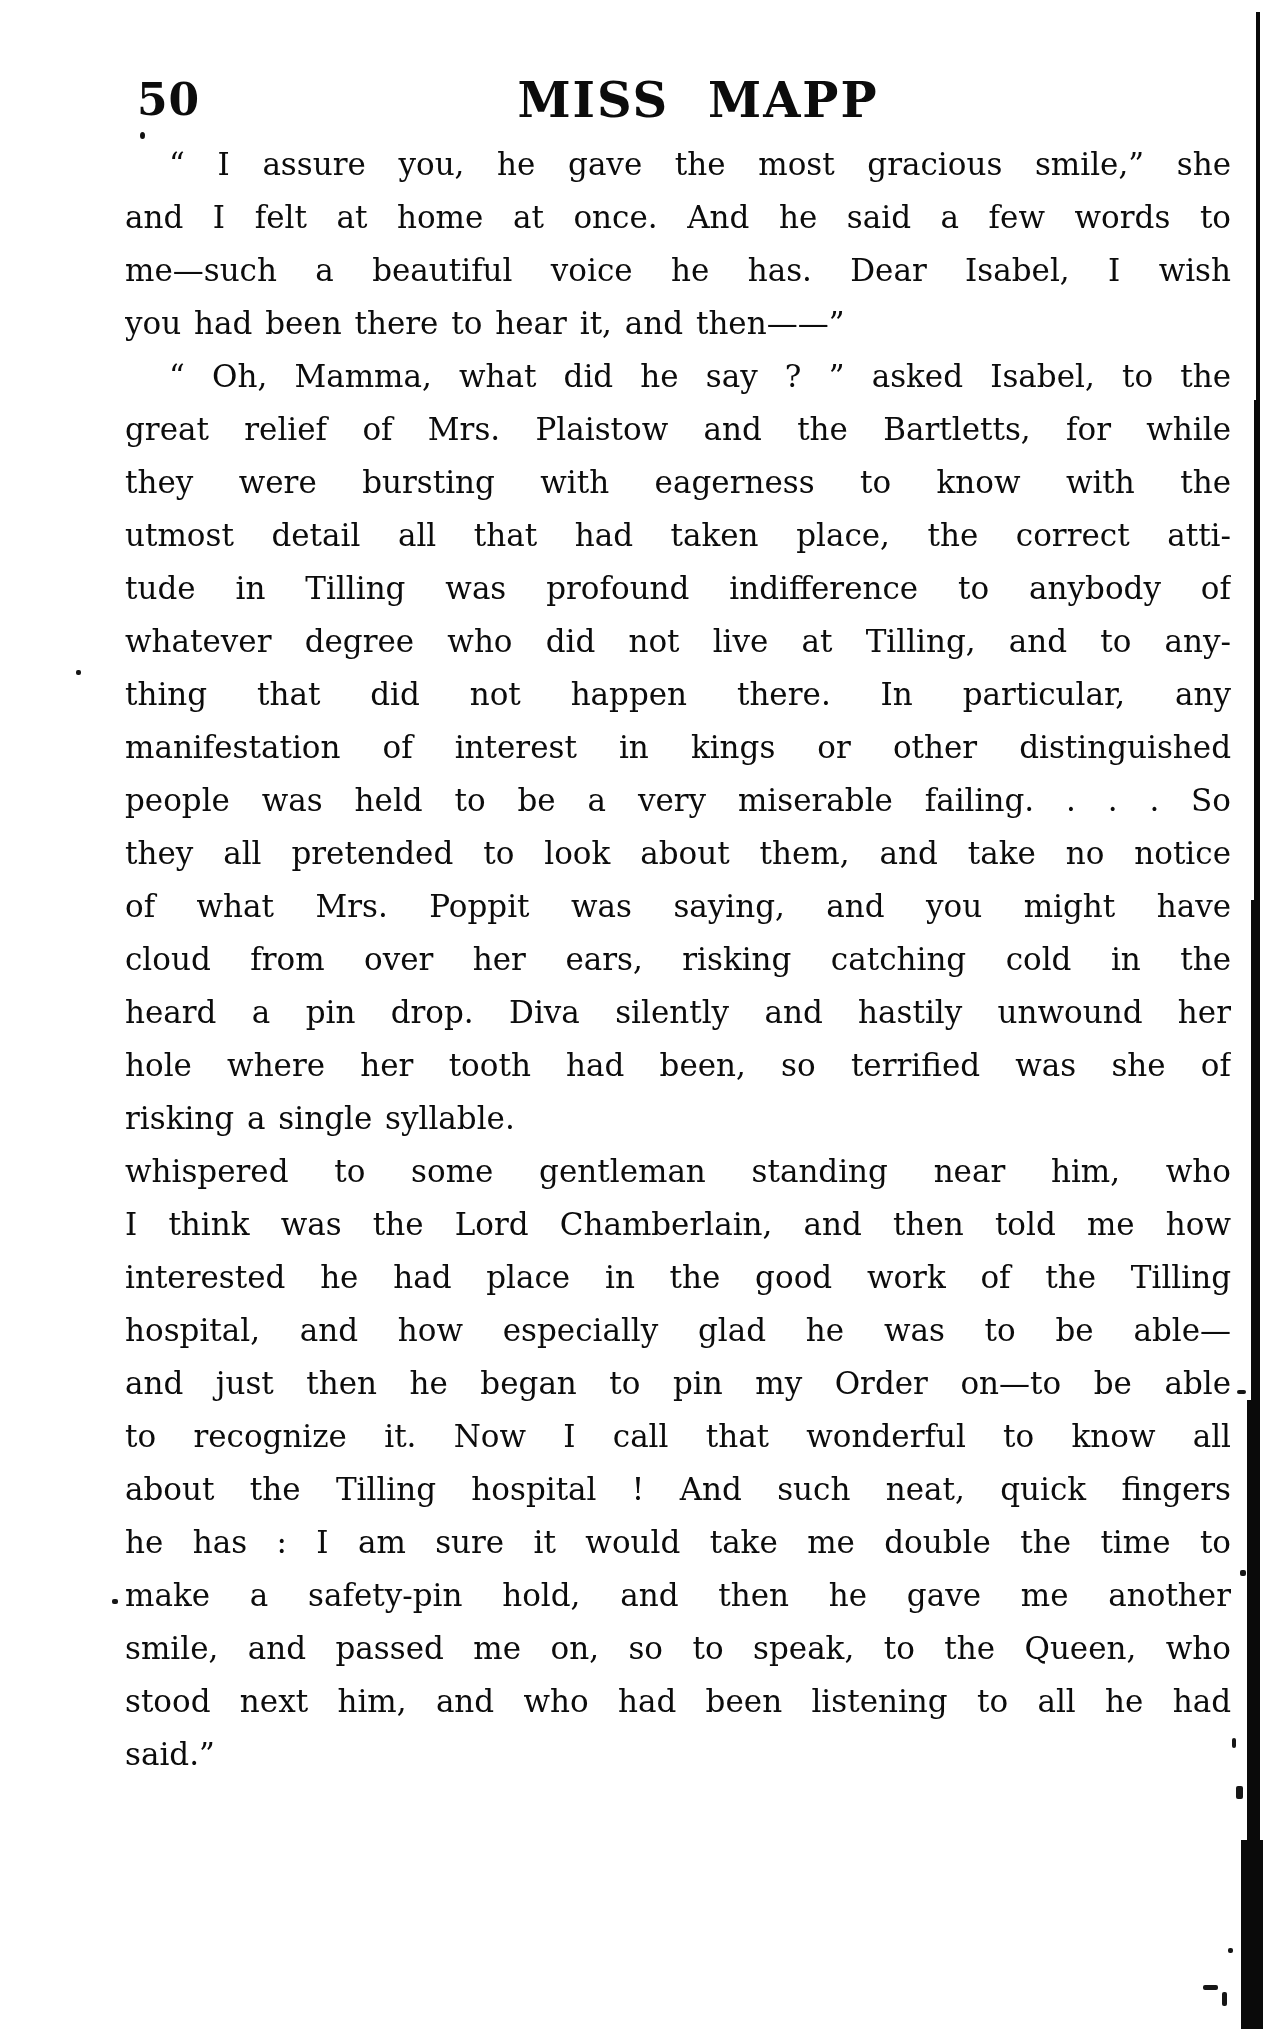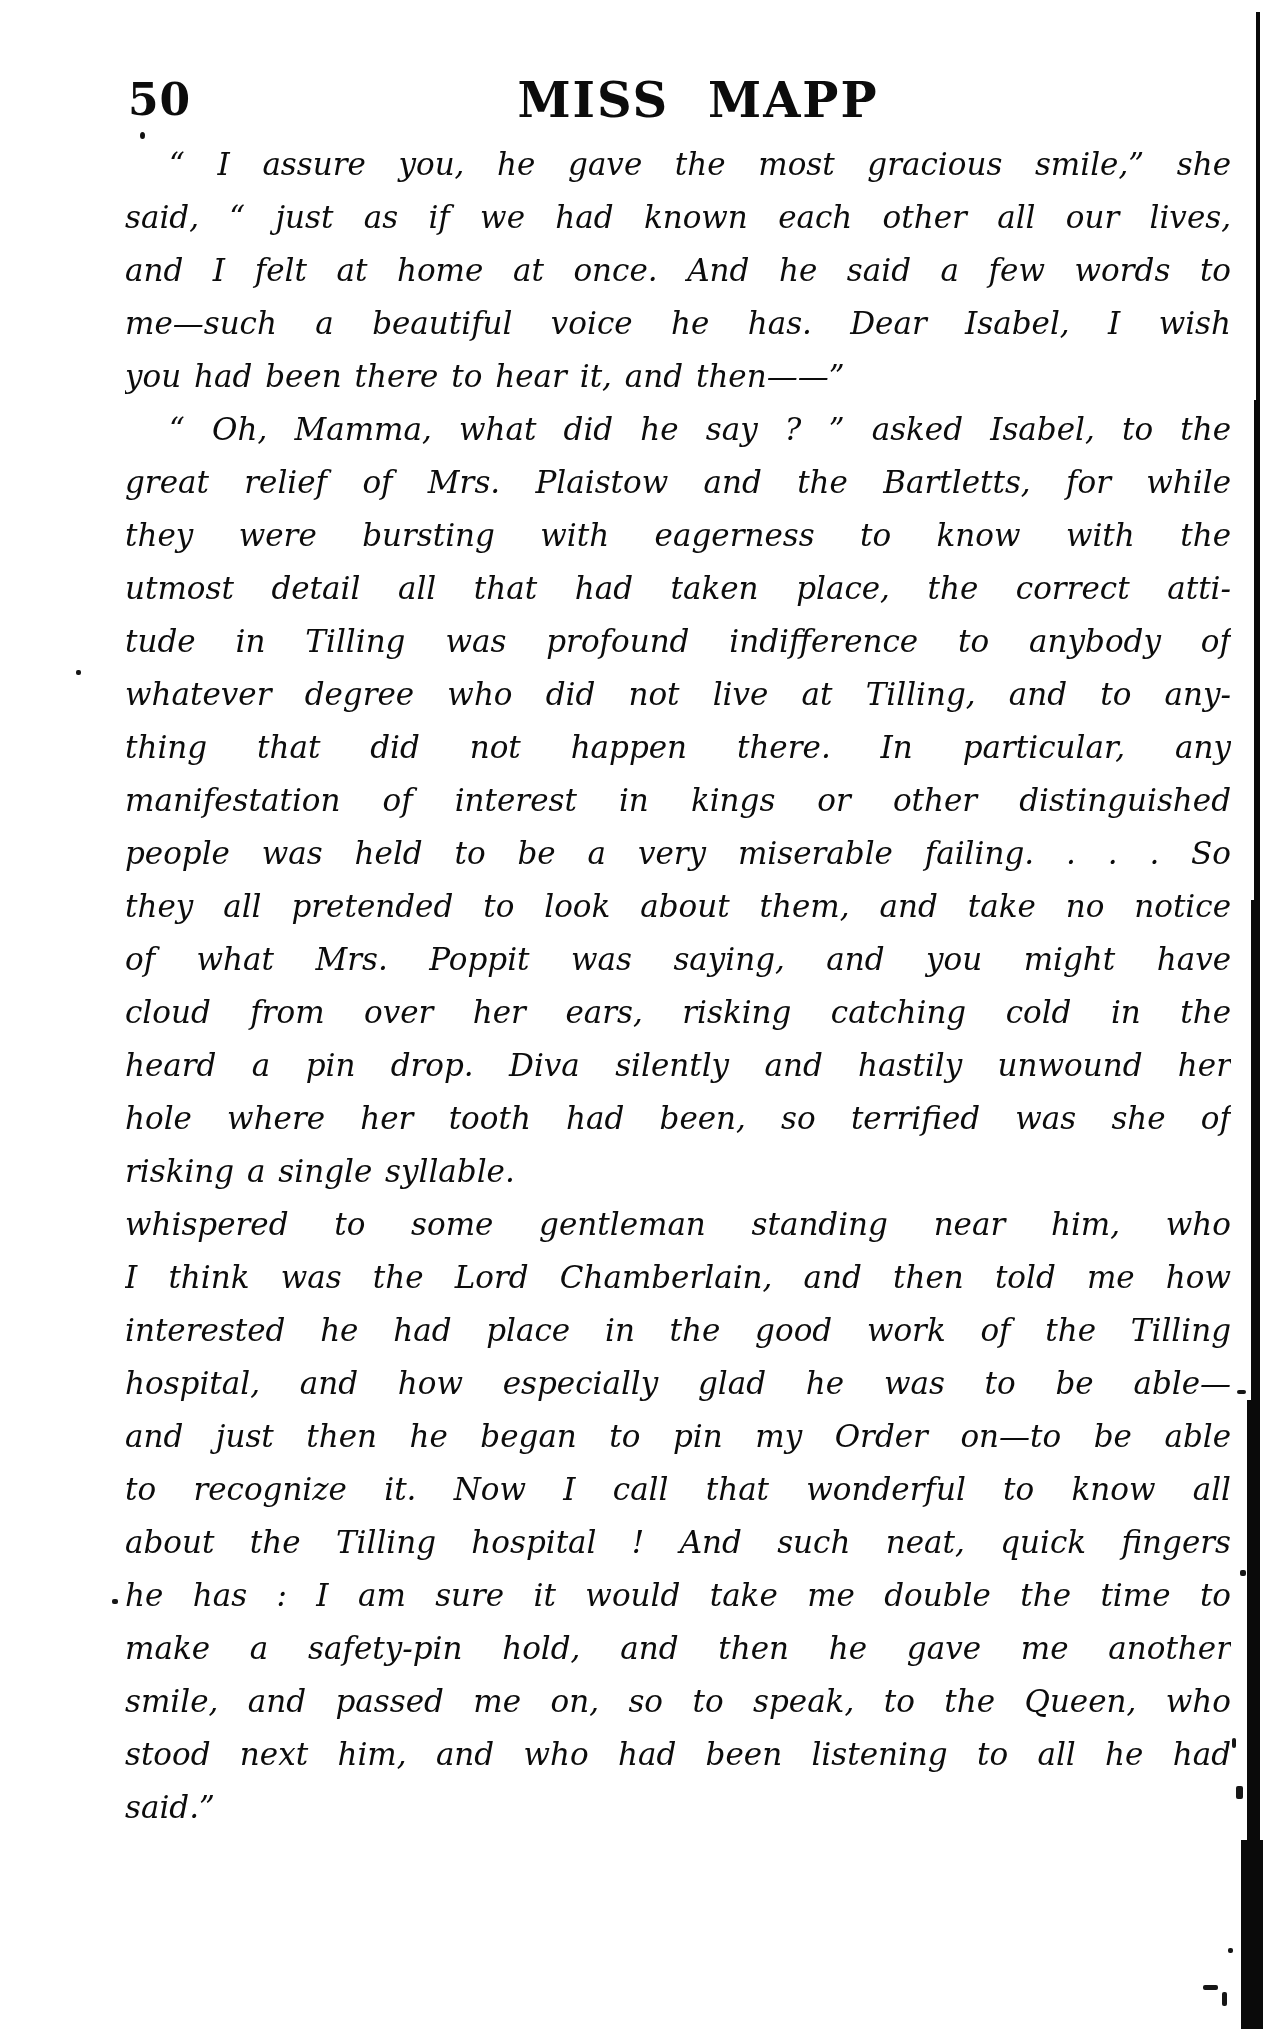--- a/index.html
+++ b/index.html
@@ -7,21 +7,21 @@
     position:relative;
     width:1263px; height:2029px;
     margin:0 auto;
     background:#ffffff;
     overflow:hidden;
     font-family:"DejaVu Serif","Liberation Serif",serif;
     color:#0c0c0c;
   }
   
   #folio {
-    position:absolute; left:128px; top:74px;
+    position:absolute; left:137px; top:74px;
     font-size:44px; font-weight:bold; letter-spacing:1px;
   }
   #folio-dot {
     position:absolute; left:140px; top:132px;
     width:5px; height:7px; background:#111; border-radius:50%;
   }
   #running-head {
     position:absolute; left:125px; top:72px; width:1146px;
     text-align:center;
     font-size:48px; font-weight:bold;
@@ -31,21 +31,20 @@
   #text-block {
     position:absolute; left:125px; top:138px; width:1106px;
     font-size:31px;
     word-spacing:3px;
   }
   .tline {
     height:53px; line-height:53px;
     overflow:hidden;
     text-align:left;
     color:#0c0c0c;
-    font-style:italic;
   }
   .tline.just { text-align:justify; }
   .tline.just::after { content:""; display:inline-block; width:100%; height:0; }
   .tline.indent { text-indent:44px; }
   
   .edge { position:absolute; background:#0a0a0a; }
   #edge-1 { left:1256px; top:12px;   width:4px;  height:388px; }
   #edge-2 { left:1254px; top:400px;  width:6px;  height:500px; }
   #edge-3 { left:1251px; top:900px;  width:9px;  height:500px; }
   #edge-4 { left:1247px; top:1400px; width:13px; height:440px; }
@@ -67,21 +66,20 @@
 
 <div id="page">
 
   <div id="folio">50</div>
   <div id="folio-dot"></div>
 
   <div id="running-head">MISS MAPP</div>
 
   <div id="text-block">
       <div class="tline just indent">“ I assure you, he gave the most gracious smile,” she</div>
-      <div class="tline just">said, “ just as if we had known each other all our lives,</div>
       <div class="tline just">and I felt at home at once. And he said a few words to</div>
       <div class="tline just">me—such a beautiful voice he has. Dear Isabel, I wish</div>
       <div class="tline">you had been there to hear it, and then——”</div>
       <div class="tline just indent">“ Oh, Mamma, what did he say ? ” asked Isabel, to the</div>
       <div class="tline just">great relief of Mrs. Plaistow and the Bartletts, for while</div>
       <div class="tline just">they were bursting with eagerness to know with the</div>
       <div class="tline just">utmost detail all that had taken place, the correct atti-</div>
       <div class="tline just">tude in Tilling was profound indifference to anybody of</div>
       <div class="tline just">whatever degree who did not live at Tilling, and to any-</div>
       <div class="tline just">thing that did not happen there. In particular, any</div>

